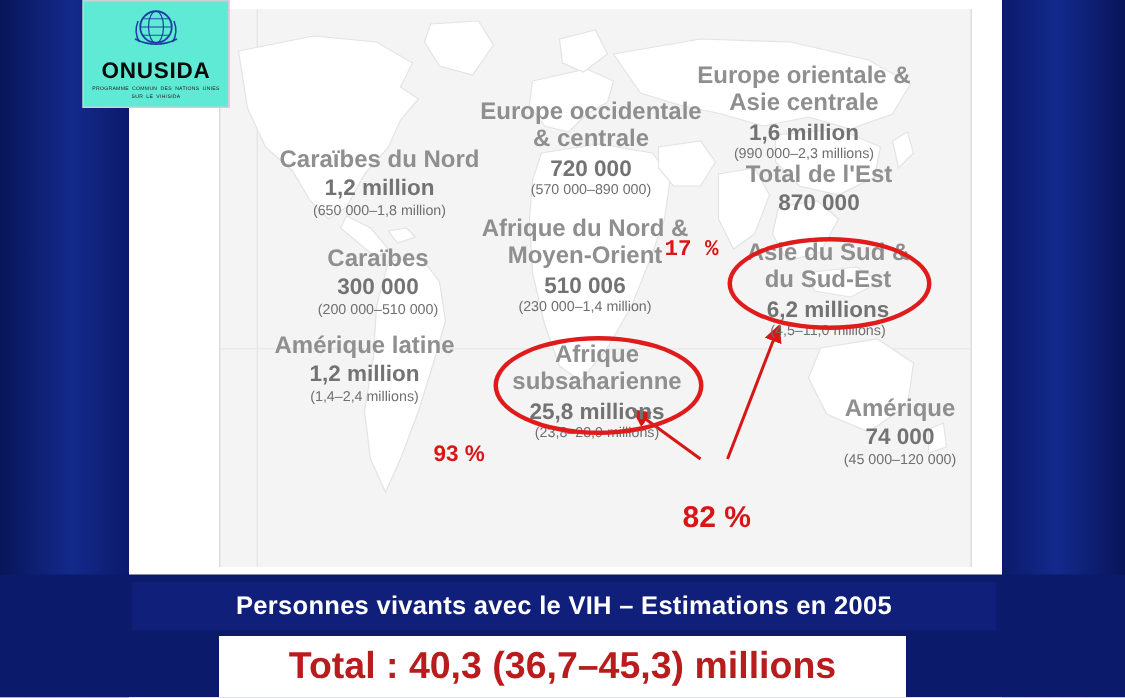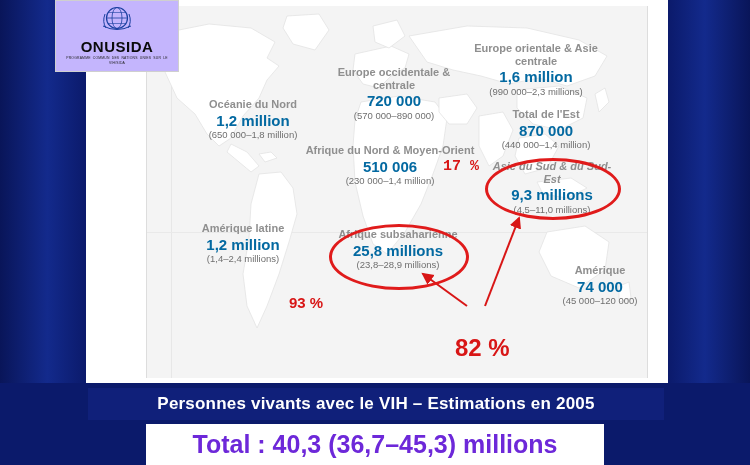--- a/index.html
+++ b/index.html
@@ -44,22 +44,22 @@
   .white-sliver-top {
     position: absolute;
     left: 86px; top: 0; width: 582px; height: 4px;
     background: #ffffff;
   }
 
   
   .logo-box {
     position: absolute;
     left: 55px; top: 0;
-    width: 124px; height: 72px;
-    background: #c4b5fd;
+    width: 98px; height: 72px;
+    background: #5eead4;
     border: 1px solid #cfcfcf;
     box-sizing: border-box;
     text-align: center;
     z-index: 20;
   }
   .logo-emblem {
     margin: 3px auto 0;
     width: 34px; height: 30px;
   }
   .logo-title {
@@ -101,29 +101,29 @@
   
   .lbl {
     position: absolute;
     text-align: center;
     color: #8a8a8a;
     font-family: "Liberation Sans", sans-serif;
     line-height: 1.15;
     white-space: nowrap;
   }
   .lbl .name {
-    font-size: 11px;
+    font-size: 16px;
     font-weight: bold;
     color: #8f8f8f;
     display: block;
   }
   .lbl .val {
     font-size: 15px;
     font-weight: bold;
-    color: #0369a1;
+    color: #737373;
     display: block;
     margin-top: 1px;
   }
   .lbl .rng {
     font-size: 9.5px;
     color: #6f6f6f;
     display: block;
     margin-top: 1px;
   }
 
@@ -139,21 +139,21 @@
   
   .pct {
     position: absolute;
     color: #d81616;
     font-weight: bold;
     font-family: "Liberation Sans", sans-serif;
     white-space: nowrap;
   }
   .pct-17 { font-size: 15px; }
   .pct-65 { font-size: 15px; }
-  .pct-82 { font-size: 24px; }
+  .pct-82 { font-size: 20px; }
 
   .arrow-svg { position: absolute; left: 0; top: 0; pointer-events: none; }
 
   
   .caption-bar {
     position: absolute;
     left: 88px; top: 388px;
     width: 576px; height: 32px;
     background: #10207a;
     display: flex;
@@ -178,21 +178,21 @@
     background: #ffffff;
     display: flex;
     align-items: center;
     justify-content: center;
     z-index: 16;
   }
   .total-text {
     font-family: "Liberation Sans", sans-serif;
     font-weight: bold;
     font-size: 25px;
-    color: #6d28d9;
+    color: #b91c1c;
     white-space: nowrap;
   }
 </style>
 </head>
 <body>
 
 <div id="root">
 
   <div class="band-left">
     <div class="band-left-inner"></div>
@@ -263,25 +263,30 @@
       <defs>
         <marker id="ar" markerWidth="7" markerHeight="7" refX="5" refY="3" orient="auto">
           <path d="M0,0 L6,3 L0,6 Z" fill="#d81616"></path>
         </marker>
       </defs>
       <line x1="320" y1="300" x2="276" y2="268" stroke="#d81616" stroke-width="2" marker-end="url(#ar)"></line>
       <line x1="338" y1="300" x2="372" y2="212" stroke="#d81616" stroke-width="2" marker-end="url(#ar)"></line>
     </svg>
 
     <div class="lbl" style="left:16px; top:92px; width:180px;">
-      <span class="name">Océanie du Nord</span>
+      <span class="name">Caraïbes du Nord</span>
       <span class="val">1,2 million</span>
       <span class="rng">(650 000–1,8 million)</span>
     </div>
 
+    <div class="lbl" style="left:30px; top:158px; width:150px;">
+      <span class="name">Caraïbes</span>
+      <span class="val">300 000</span>
+      <span class="rng">(200 000–510 000)</span>
+    </div>
 
     <div class="lbl" style="left:16px; top:216px; width:160px;">
       <span class="name">Amérique latine</span>
       <span class="val">1,2 million</span>
       <span class="rng">(1,4–2,4 millions)</span>
     </div>
 
     <div class="lbl" style="left:172px; top:60px; width:150px;">
       <span class="name" style="white-space:normal;">Europe occidentale &amp; centrale</span>
       <span class="val">720 000</span>
@@ -296,26 +301,25 @@
 
     <div class="lbl" style="left:314px; top:36px; width:150px;">
       <span class="name" style="white-space:normal;">Europe orientale &amp; Asie centrale</span>
       <span class="val">1,6 million</span>
       <span class="rng">(990 000–2,3 millions)</span>
     </div>
 
     <div class="lbl" style="left:324px; top:102px; width:150px;">
       <span class="name">Total de l'Est</span>
       <span class="val">870 000</span>
-      <span class="rng">(440 000–1,4 million)</span>
     </div>
 
     <div class="lbl" style="left:340px; top:154px; width:130px;">
-      <span class="name" style="white-space:normal;font-style:italic;">Asie du Sud &amp; du Sud-Est</span>
-      <span class="val">9,3 millions</span>
+      <span class="name" style="white-space:normal;">Asie du Sud &amp; du Sud-Est</span>
+      <span class="val">6,2 millions</span>
       <span class="rng">(4,5–11,0 millions)</span>
     </div>
 
     <div class="lbl" style="left:186px; top:222px; width:130px;">
       <span class="name" style="white-space:normal;">Afrique subsaharienne</span>
       <span class="val">25,8 millions</span>
       <span class="rng">(23,8–28,9 millions)</span>
     </div>
 
     <div class="lbl" style="left:388px; top:258px; width:130px;">

